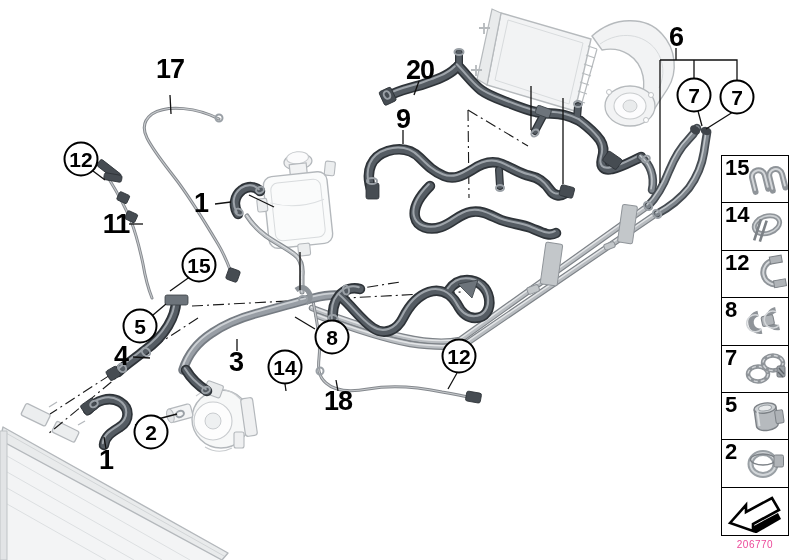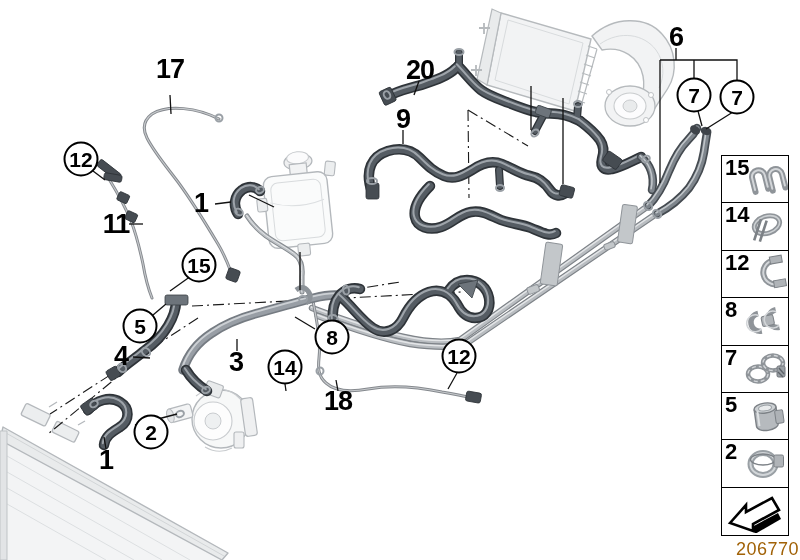--- a/index.html
+++ b/index.html
@@ -15,22 +15,22 @@
 
   
   .legend{position:absolute;left:721px;top:155px;width:68px;}
   .legend-cell{box-sizing:border-box;width:68px;height:49px;border:1.6px solid #000;margin-top:-1.6px;
      background:#fff;position:relative;cursor:pointer;}
   .legend-cell:first-child{margin-top:0;}
   .legend-cell .num{position:absolute;left:3px;top:0px;font-size:22px;font-weight:bold;line-height:1.1;}
   .legend-cell .ic{position:absolute;right:0px;bottom:1px;}
   .legend-cell.arrow .ic{position:absolute;left:3px;top:3px;}
 
-  .diagram-number{position:absolute;left:711px;top:539px;width:88px;text-align:right;
-     font-size:18px;color:#a16207;letter-spacing:.5px;}
+  .diagram-number{position:absolute;left:711px;top:539px;width:88px;text-align:center;
+     font-size:10px;color:#ec4899;letter-spacing:.5px;}
 </style>
 </head>
 <body>
 
 <div class="stage">
 
 <svg class="art" width="800" height="560" viewBox="0 0 800 560">
 
   <g stroke-linejoin="round">
     <polygon points="0,440 222,560 0,560" fill="#f3f4f5"></polygon>

